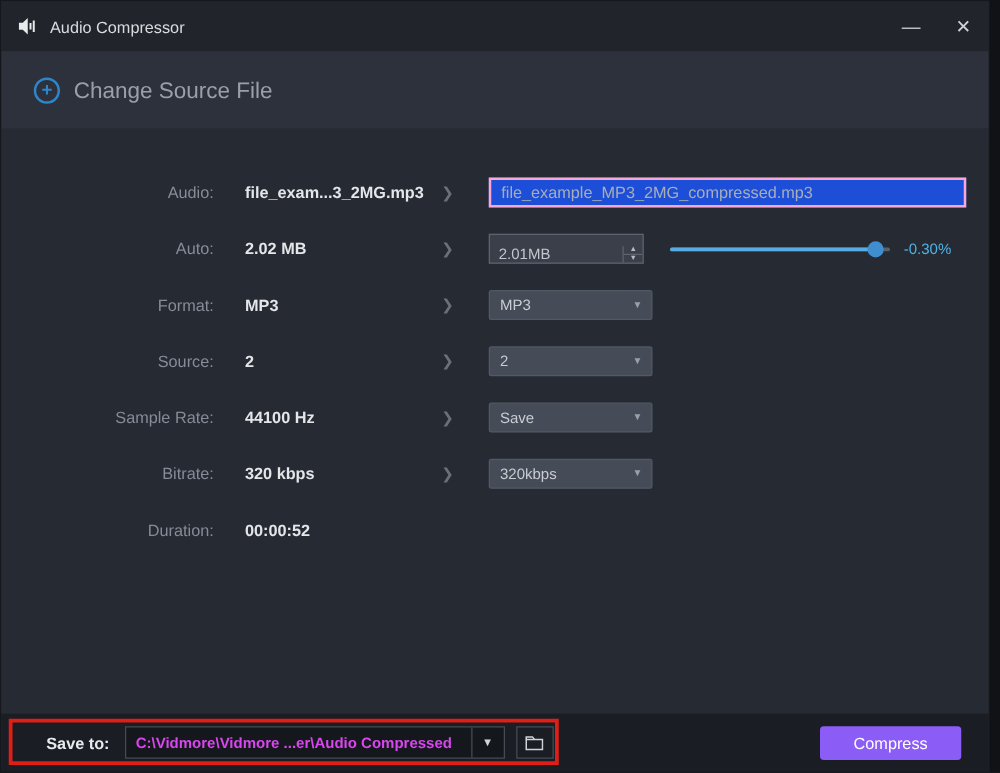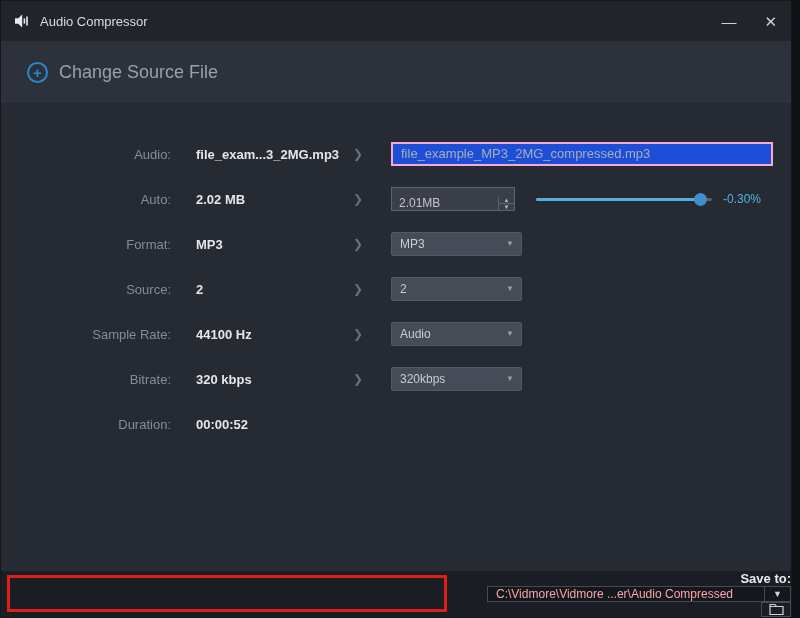--- a/index.html
+++ b/index.html
@@ -43,24 +43,24 @@
   .slider .handle { position:absolute; top:1px; left:158px; width:13px; height:13px; border-radius:50%; background:#3f8ecf; }
   .reduction { position:absolute; left:722px; top:50%; transform:translateY(-50%); color:#4fb4e8; font-size:12px; }
 
   .dropdown { display:flex; align-items:center; width:131px; height:24px; background:#454b57; border:1px solid #525864; border-radius:2px; }
   .dropdown .dd-text { flex:1; color:#c9ccd2; font-size:12px; padding-left:8px; }
   .dropdown .dd-arrow { width:22px; text-align:center; color:#9aa0a9; font-size:8px; }
 
   .preconvert { position:absolute; left:355px; top:50%; transform:translateY(-50%); width:186px; height:26px; border:1px solid #3a8fd3; border-radius:2px; background:transparent; color:#ccd0d5; font-size:12px; display:flex; align-items:center; justify-content:center; }
 
   
-  .footer { position:absolute; left:0; right:0; bottom:0; height:46px; background:#1a1d24; display:flex; align-items:flex-end; padding-left:52px;flex-direction:column; }
+  .footer { position:absolute; left:0; right:0; bottom:0; height:46px; background:#1a1d24; display:flex; align-items:center; padding-left:36px; }
   .save-to-label { color:#e8eaec; font-size:13px; font-weight:bold; }
   .combobox { display:flex; align-items:center; width:304px; height:26px; margin-left:12px; background:#14171c; border:1px solid #454b55; }
-  .combobox .path-text { flex:1; color:#fca5a5; font-size:12px; padding:0 8px; white-space:nowrap; overflow:hidden; }
+  .combobox .path-text { flex:1; color:#d946ef; font-size:12px; padding:0 8px; white-space:nowrap; overflow:hidden;font-weight:bold; }
   .combobox .cb-arrow { width:26px; align-self:stretch; display:flex; align-items:center; justify-content:center; color:#d0d3d7; font-size:9px; border-left:1px solid #454b55; }
   .folder-btn { width:30px; height:26px; margin-left:9px; border:1px solid #454b55; background:transparent; display:flex; align-items:center; justify-content:center; }
   .compress-btn { margin-left:auto; margin-right:22px; width:113px; height:27px; background:#8b5cf6; border:none; border-radius:3px; color:#fff; font-size:13px; display:flex; align-items:center; justify-content:center; }
 
   .annotation { position:absolute; left:6px; top:574px; width:440px; height:37px; border:3px solid #df1f15; z-index:20; pointer-events:none; }
 </style>
 </head>
 <body>
 
 <div class="window">
@@ -142,21 +142,21 @@
         </span>
       </span>
     </div>
 
     <div class="row">
       <span class="lab">Sample Rate:</span>
       <span class="val">44100 Hz</span>
       <span class="chev">❯</span>
       <span class="ctrl">
         <span class="dropdown">
-          <span class="dd-text">Audio</span>
+          <span class="dd-text">Save</span>
           <span class="dd-arrow">▼</span>
         </span>
       </span>
     </div>
 
     <div class="row">
       <span class="lab">Bitrate:</span>
       <span class="val">320 kbps</span>
       <span class="chev">❯</span>
       <span class="ctrl">

